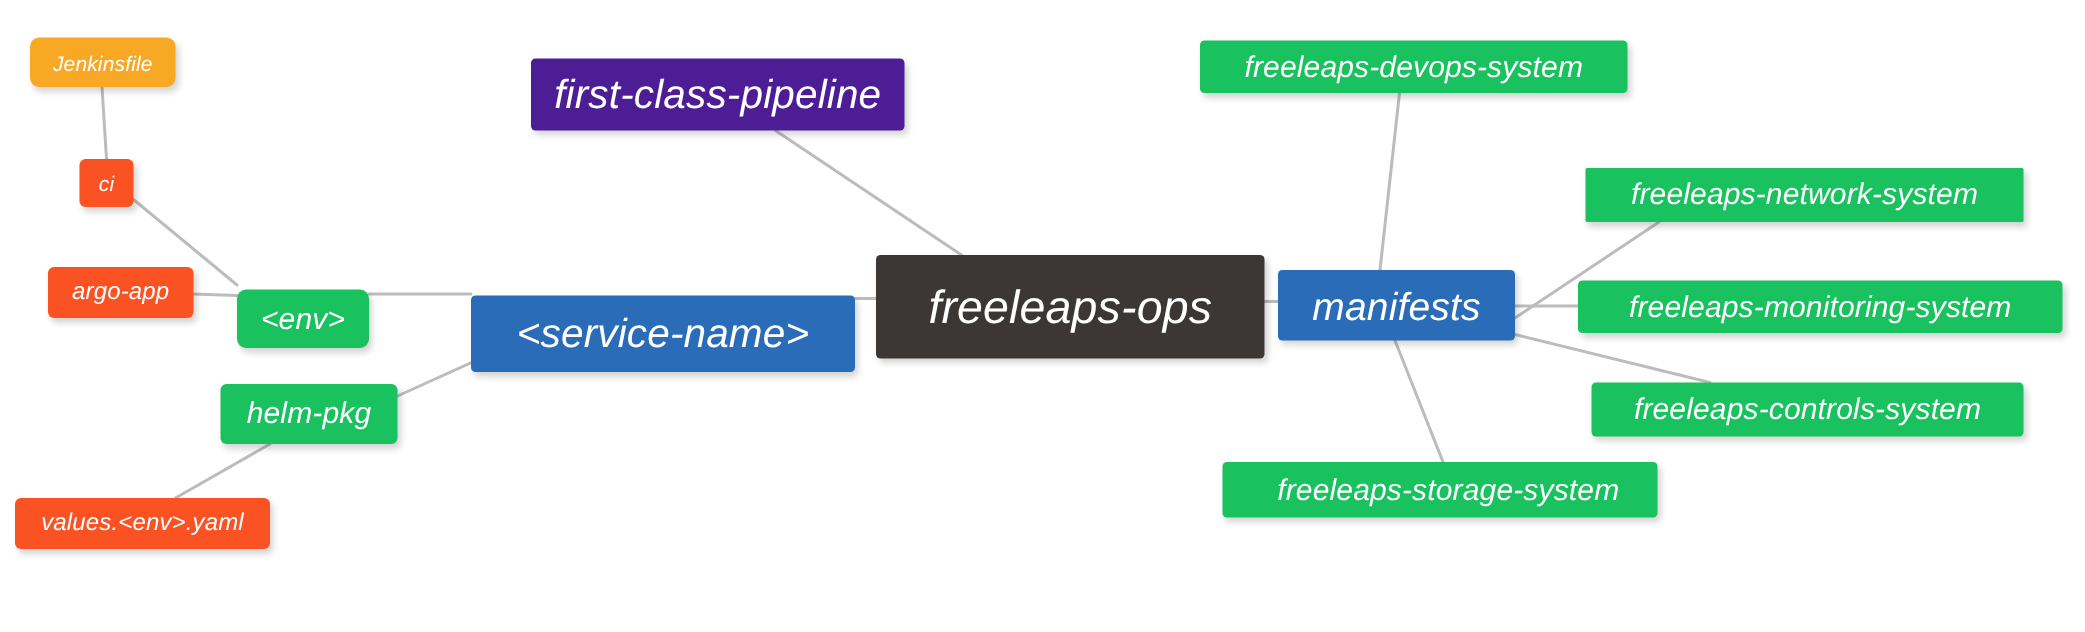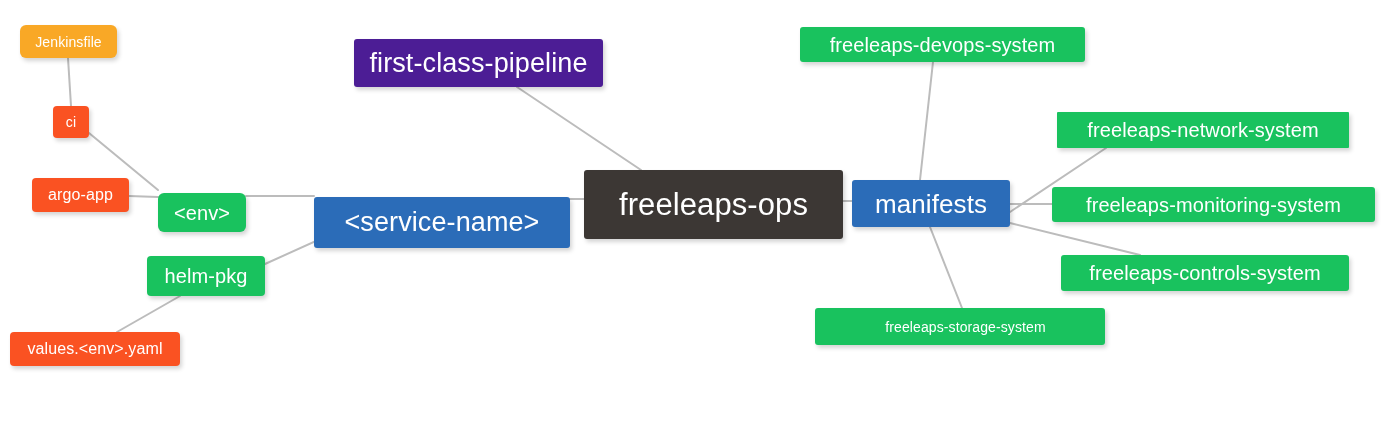--- a/index.html
+++ b/index.html
@@ -34,20 +34,21 @@
     align-items: center;
     justify-content: center;
     color: #ffffff;
     border-radius: 3px;
     white-space: nowrap;
     line-height: 1;
     letter-spacing: 0.1px;
     box-shadow: 2px 3px 4px rgba(0,0,0,0.17);
     z-index: 5;
     user-select: none;
+    font-style: italic;
   }
   .node-label {
     display: block;
     padding: 0 2px;
   }
 </style>
 </head>
 <body>
 
 <div id="canvas">
@@ -103,17 +104,17 @@
       </div>
       <div class="node" style="left: 1057px; top: 112px; width: 292px; height: 36px; background: rgb(25, 194, 94); font-size: 20px; border-radius: 1px;">
         <span class="node-label">freeleaps-network-system</span>
       </div>
       <div class="node" style="left: 1052px; top: 187px; width: 323px; height: 35px; background: rgb(25, 194, 94); font-size: 20px; border-radius: 3px;">
         <span class="node-label">freeleaps-monitoring-system</span>
       </div>
       <div class="node" style="left: 1061px; top: 255px; width: 288px; height: 36px; background: rgb(25, 194, 94); font-size: 20px; border-radius: 3px;">
         <span class="node-label">freeleaps-controls-system</span>
       </div>
-      <div class="node" style="left: 815px; top: 308px; width: 290px; height: 37px; background: rgb(25, 194, 94); font-size: 14px; border-radius: 3px; padding-left: 11px;">
+      <div class="node" style="left: 815px; top: 308px; width: 290px; height: 37px; background: rgb(25, 194, 94); font-size: 20px; border-radius: 3px; padding-left: 11px;">
         <span class="node-label">freeleaps-storage-system</span>
       </div>
     </div>
 </div>
 
 </body></html>

